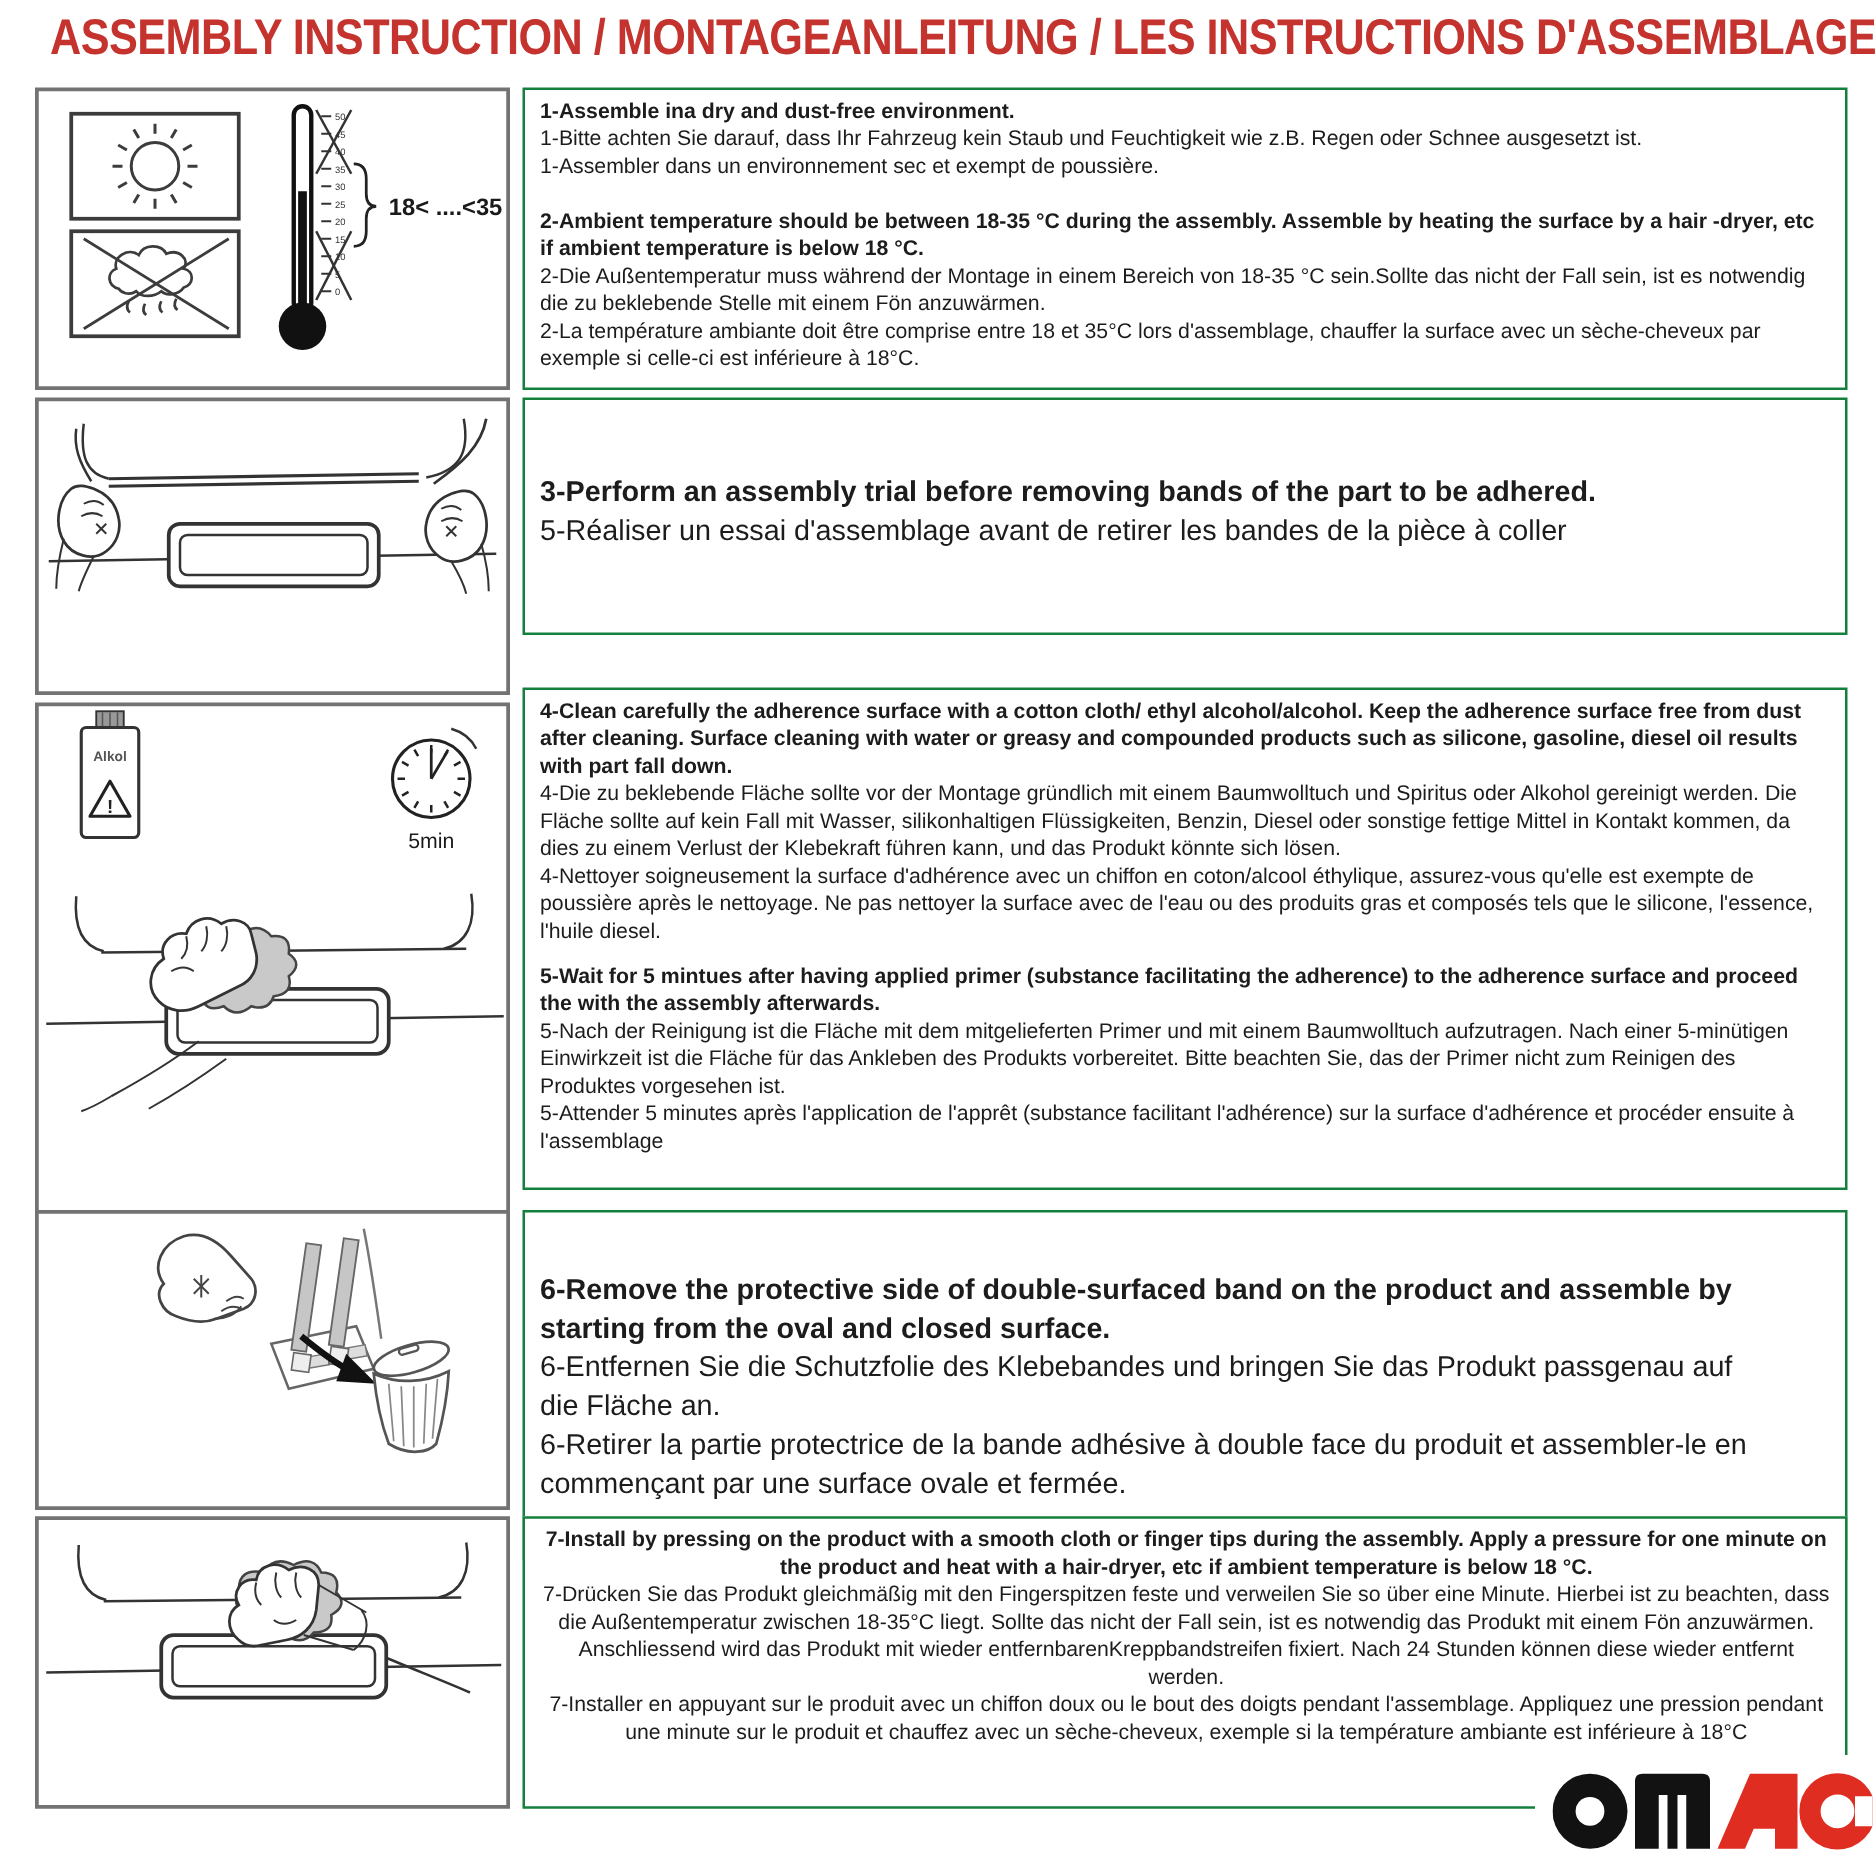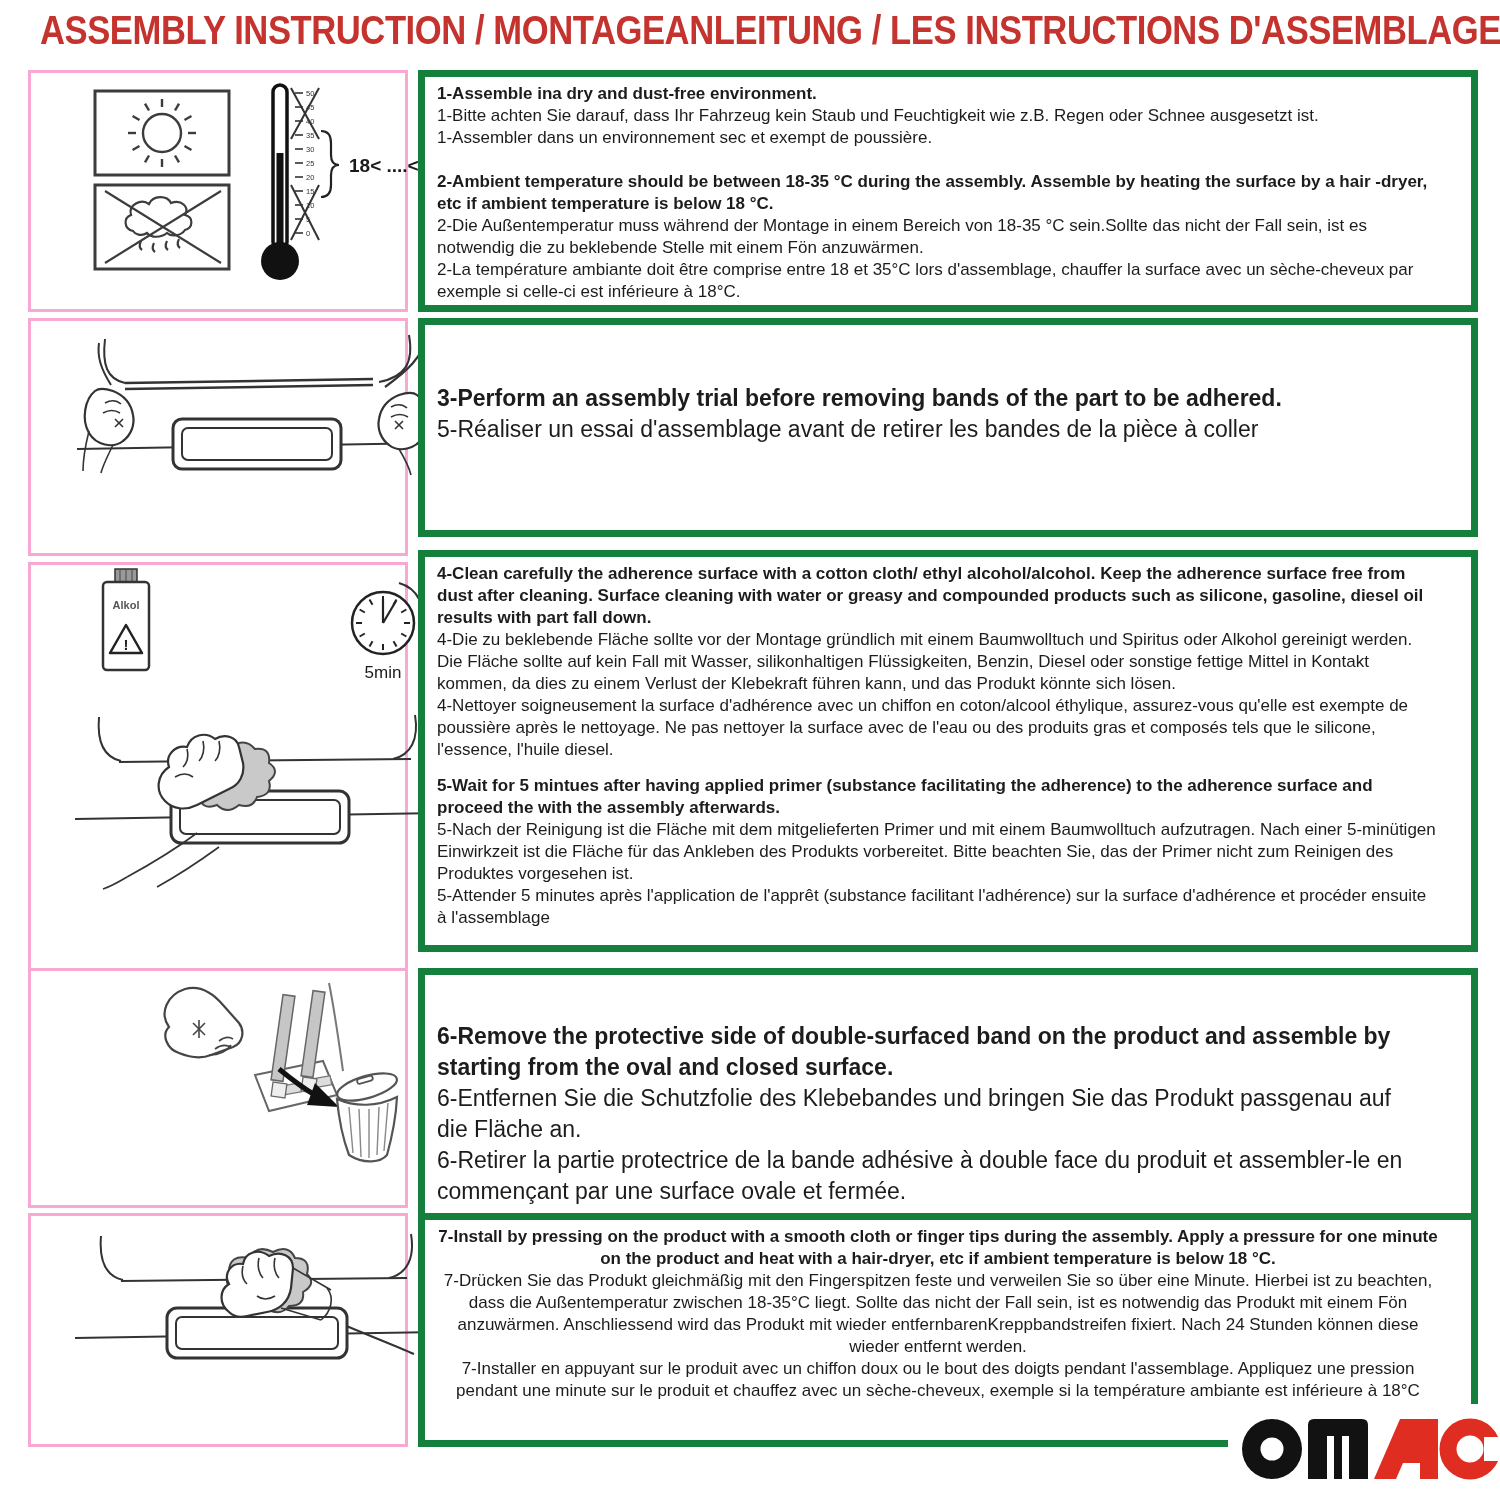--- a/index.html
+++ b/index.html
@@ -1,20 +1,20 @@
 <!DOCTYPE html>
 <html><head>
 <meta charset="utf-8">
 <style>
   html,body{margin:0;padding:0;background:#fff;}
   body{width:1500px;height:1500px;position:relative;font-family:"Liberation Sans",sans-serif;color:#1c1c1c;overflow:hidden;}
   .title{position:absolute;left:40px;top:8px;font-size:40px;font-weight:700;color:#c4332e;white-space:nowrap;letter-spacing:-0.5px;transform:scaleX(.865);transform-origin:left top;}
-  .figbox{position:absolute;left:28px;width:380px;border:3px solid #f9a8d4;background:#fff;box-sizing:border-box;padding-left:38px;}
+  .figbox{position:absolute;left:28px;width:380px;border:3px solid #737373;background:#fff;box-sizing:border-box;}
   .figbox svg{display:block;}
-  .textbox{position:absolute;left:418px;width:1060px;border:7px solid #15803d;background:#fff;box-sizing:border-box;padding:6px 32px 4px 12px;}
+  .textbox{position:absolute;left:418px;width:1060px;border:2px solid #15803d;background:#fff;box-sizing:border-box;padding:6px 10px 4px 12px;}
   .textbox.large{padding-right:58px;}
   .t{margin:0;}
   .sz-s .t{font-size:17px;line-height:22px;}
   .sz-l .t{font-size:23px;line-height:31px;}
   .b{font-weight:700;}
   .gap{margin-top:14px;}
   .gap-lg{margin-top:22px;}
   .pt-lg1{padding-top:58px;}
   .pt-lg2{padding-top:46px;}
   .logo{position:absolute;left:1228px;top:1404px;background:#fff;padding:8px 6px 10px 14px;}
@@ -137,21 +137,21 @@
         <path d="M322,86 q9,-5 16,1"></path>
           <path d="M322,96 q9,-5 17,0"></path>
         <path d="M326,100 l8,8"></path>
           <path d="M334,100 l-8,8"></path>
         <path d="M354,114 C358,128 360,140 360,152"></path>
           <path d="M330,128 C336,138 340,146 342,154"></path>
       </g>
     </g>
   </svg>
 </div>
-<div class="textbox sz-l large pt-lg1" style="top:318px;height:219px;">
+<div class="textbox sz-l large pt-lg1" style="top:318px;height:190px;">
   <p class="t b">3-Perform an assembly trial before removing bands of the part to be adhered.</p>
   <p class="t">5-Réaliser un essai d'assemblage avant de retirer les bandes de la pièce à coller</p>
 </div>
 
 <div class="figbox" style="top:562px;height:490px;">
   <svg viewBox="0 0 374 396" width="374" height="396">
     <g>
       <rect x="46" y="4" width="22" height="14" fill="#999" stroke="#333" stroke-width="1.5"></rect>
       <line x1="51" y1="5" x2="51" y2="17" stroke="#555" stroke-width="1.2"></line>
       <line x1="57" y1="5" x2="57" y2="17" stroke="#555" stroke-width="1.2"></line>

